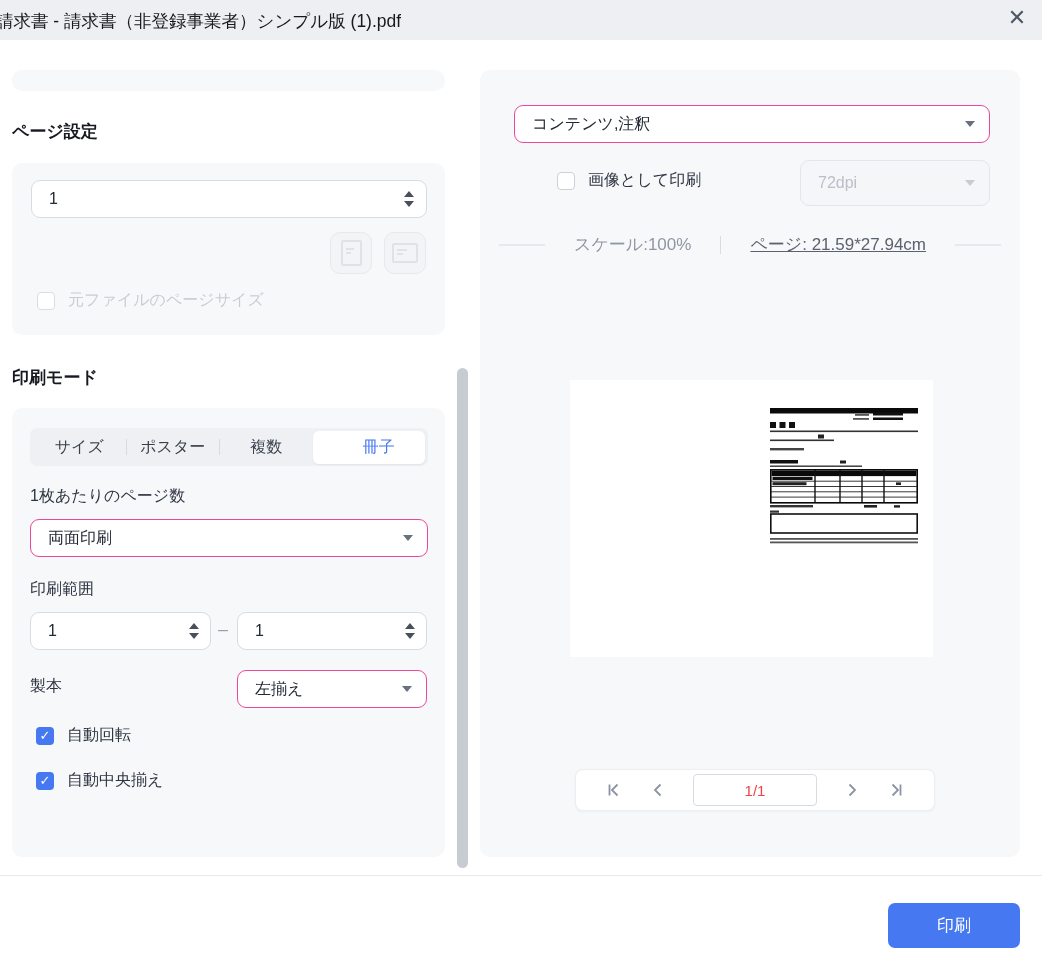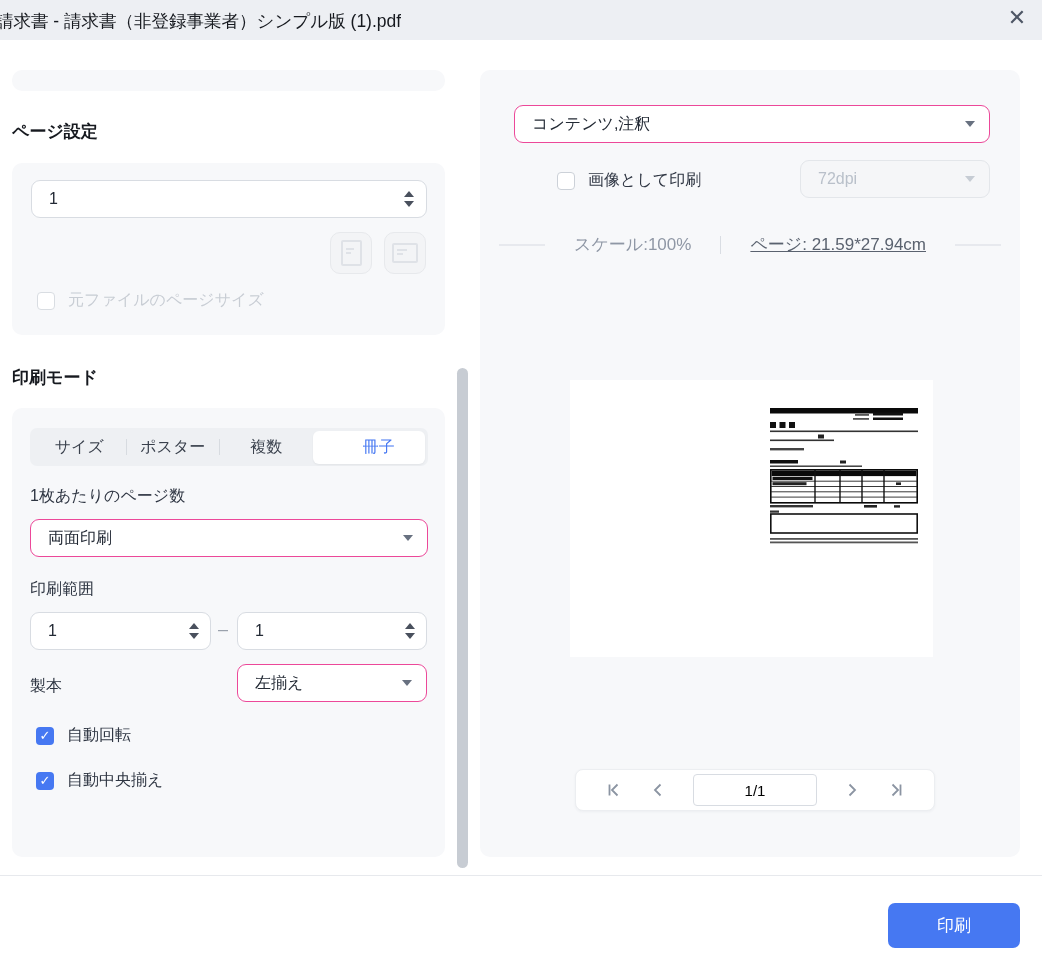--- a/index.html
+++ b/index.html
@@ -56,21 +56,21 @@
   .scalerow .rule{width:46px;height:2px;background:#e7e9ee;}
   .scalerow .s1{font-size:17px;color:#8f97a5;}
   .scalerow .sep{width:1px;height:18px;background:#d9dde3;}
   .scalerow .s2{font-size:17px;color:#5a626f;text-decoration:underline;}
   
   .sheet{position:absolute;left:570px;top:380px;width:363px;height:277px;background:#fff;}
   
   .pager{position:absolute;left:575px;top:769px;width:360px;height:42px;background:#fff;border:1px solid #eceef1;border-radius:8px;
     box-shadow:0 1px 3px rgba(40,50,70,.05);display:flex;align-items:center;justify-content:center;gap:26px;box-sizing:border-box;}
   .pager svg{display:block;cursor:pointer;}
-  .pageinput{width:118px;height:28px;border:1px solid #d8dce2;border-radius:4px;text-align:center;font:inherit;font-size:15px;color:#000000;outline:none;}
+  .pageinput{width:118px;height:28px;border:1px solid #d8dce2;border-radius:4px;text-align:center;font:inherit;font-size:15px;color:#ef4444;outline:none;}
   
   .footline{position:absolute;left:0;top:875px;width:1042px;height:1px;background:#e7e9ed;}
   .printbtn{position:absolute;left:888px;top:903px;width:132px;height:45px;background:#4678F2;border:none;border-radius:7px;
     color:#fff;font-size:17px;font-family:inherit;cursor:pointer;display:flex;align-items:center;justify-content:center;}
   .dash{position:absolute;font-size:18px;color:#9aa1ac;}
 </style>
 </head>
 <body>
 
 <div class="dialog">
@@ -140,21 +140,21 @@
     <div class="dash" style="left:206px;top:211px;">–</div>
     <div class="field" style="left:225px;top:204px;width:190px;height:38px;">
       <input value="1" style="">
       <div class="spin">
         <div class="up"></div>
         <div class="dn"></div>
       </div>
     </div>
 
     <div class="lbl" style="position:absolute;left:18px;top:268px;">製本</div>
-    <div class="select" style="left:225px;top:256px;width:190px;height:38px;">
+    <div class="select" style="left:225px;top:262px;width:190px;height:38px;">
       <span class="val">左揃え</span>
       <span class="caret"></span>
     </div>
 
     <div class="cbrow" style="left:24px;top:317px;">
       <span class="cb checked">✓</span>
       <span class="lbl">自動回転</span>
     </div>
     <div class="cbrow" style="left:24px;top:362px;">
       <span class="cb checked">✓</span>
@@ -168,21 +168,21 @@
 
   <div class="select" style="left:514px;top:105px;width:476px;height:38px;">
     <span class="val">コンテンツ,注釈</span>
     <span class="caret"></span>
   </div>
 
   <div class="cbrow" style="left:517px;top:170px;padding-left:40px;">
     <span class="cb empty"></span>
     <span class="lbl">画像として印刷</span>
   </div>
-  <div class="select disabled" style="left:800px;top:160px;width:190px;height:38px;">
+  <div class="select disabled" style="left:800px;top:160px;width:190px;height:46px;">
     <span class="val">72dpi</span>
     <span class="caret"></span>
   </div>
 
   <div class="scalerow">
     <span class="rule"></span>
     <span class="s1">スケール:100%</span>
     <span class="sep"></span>
     <span class="s2">ページ: 21.59*27.94cm</span>
     <span class="rule"></span>

